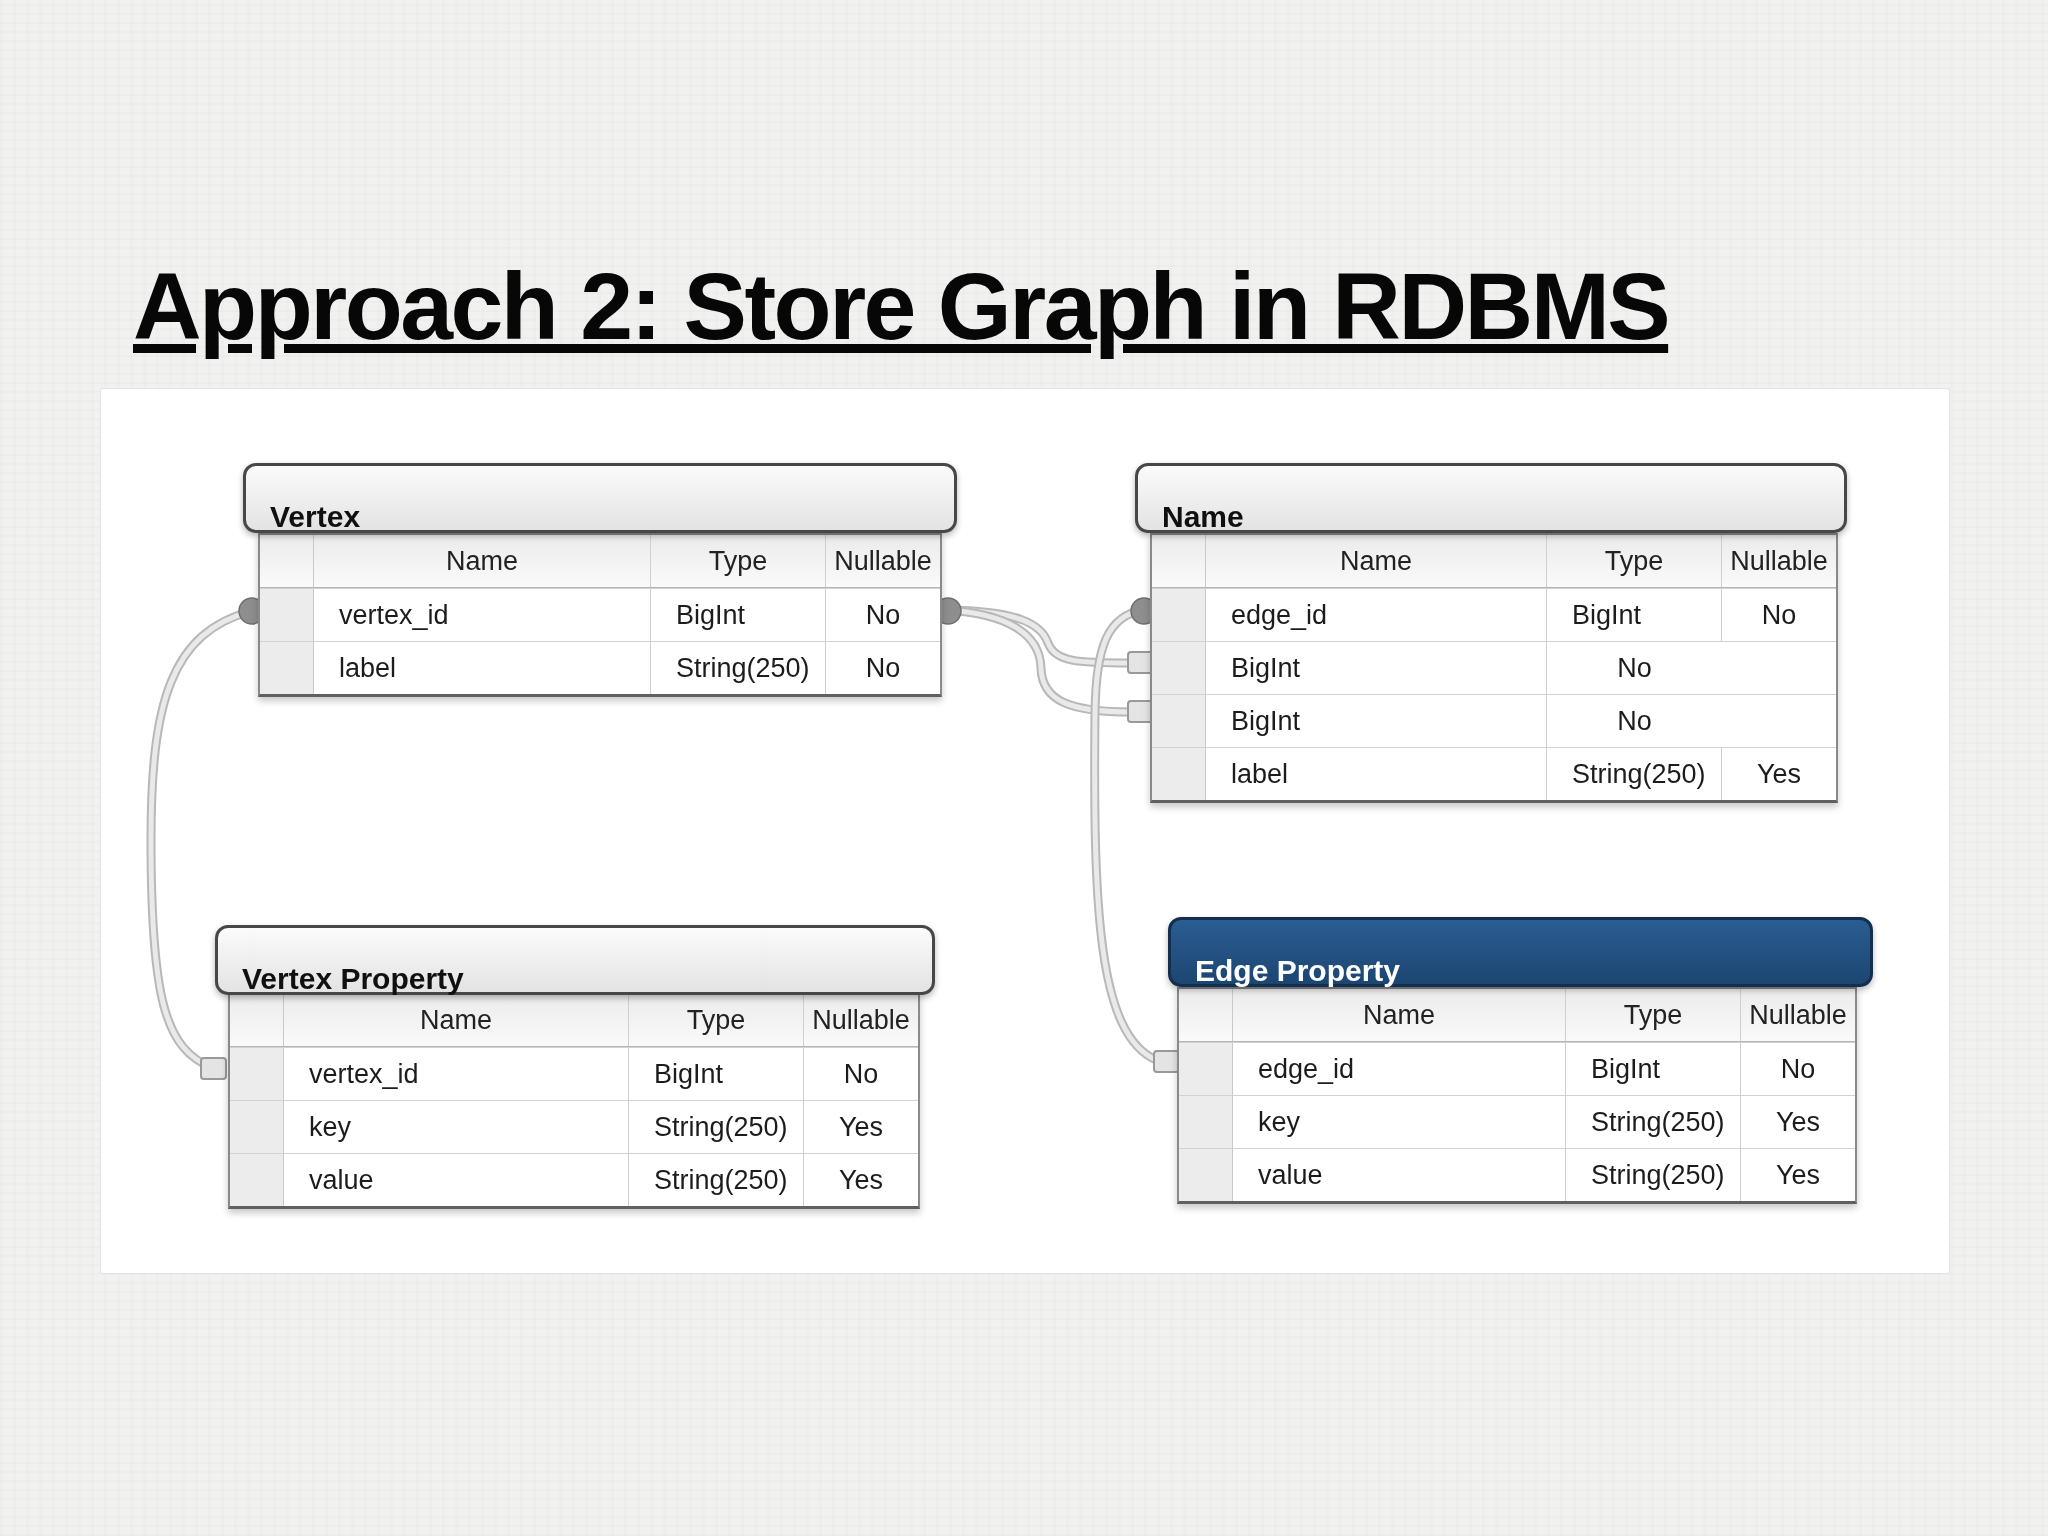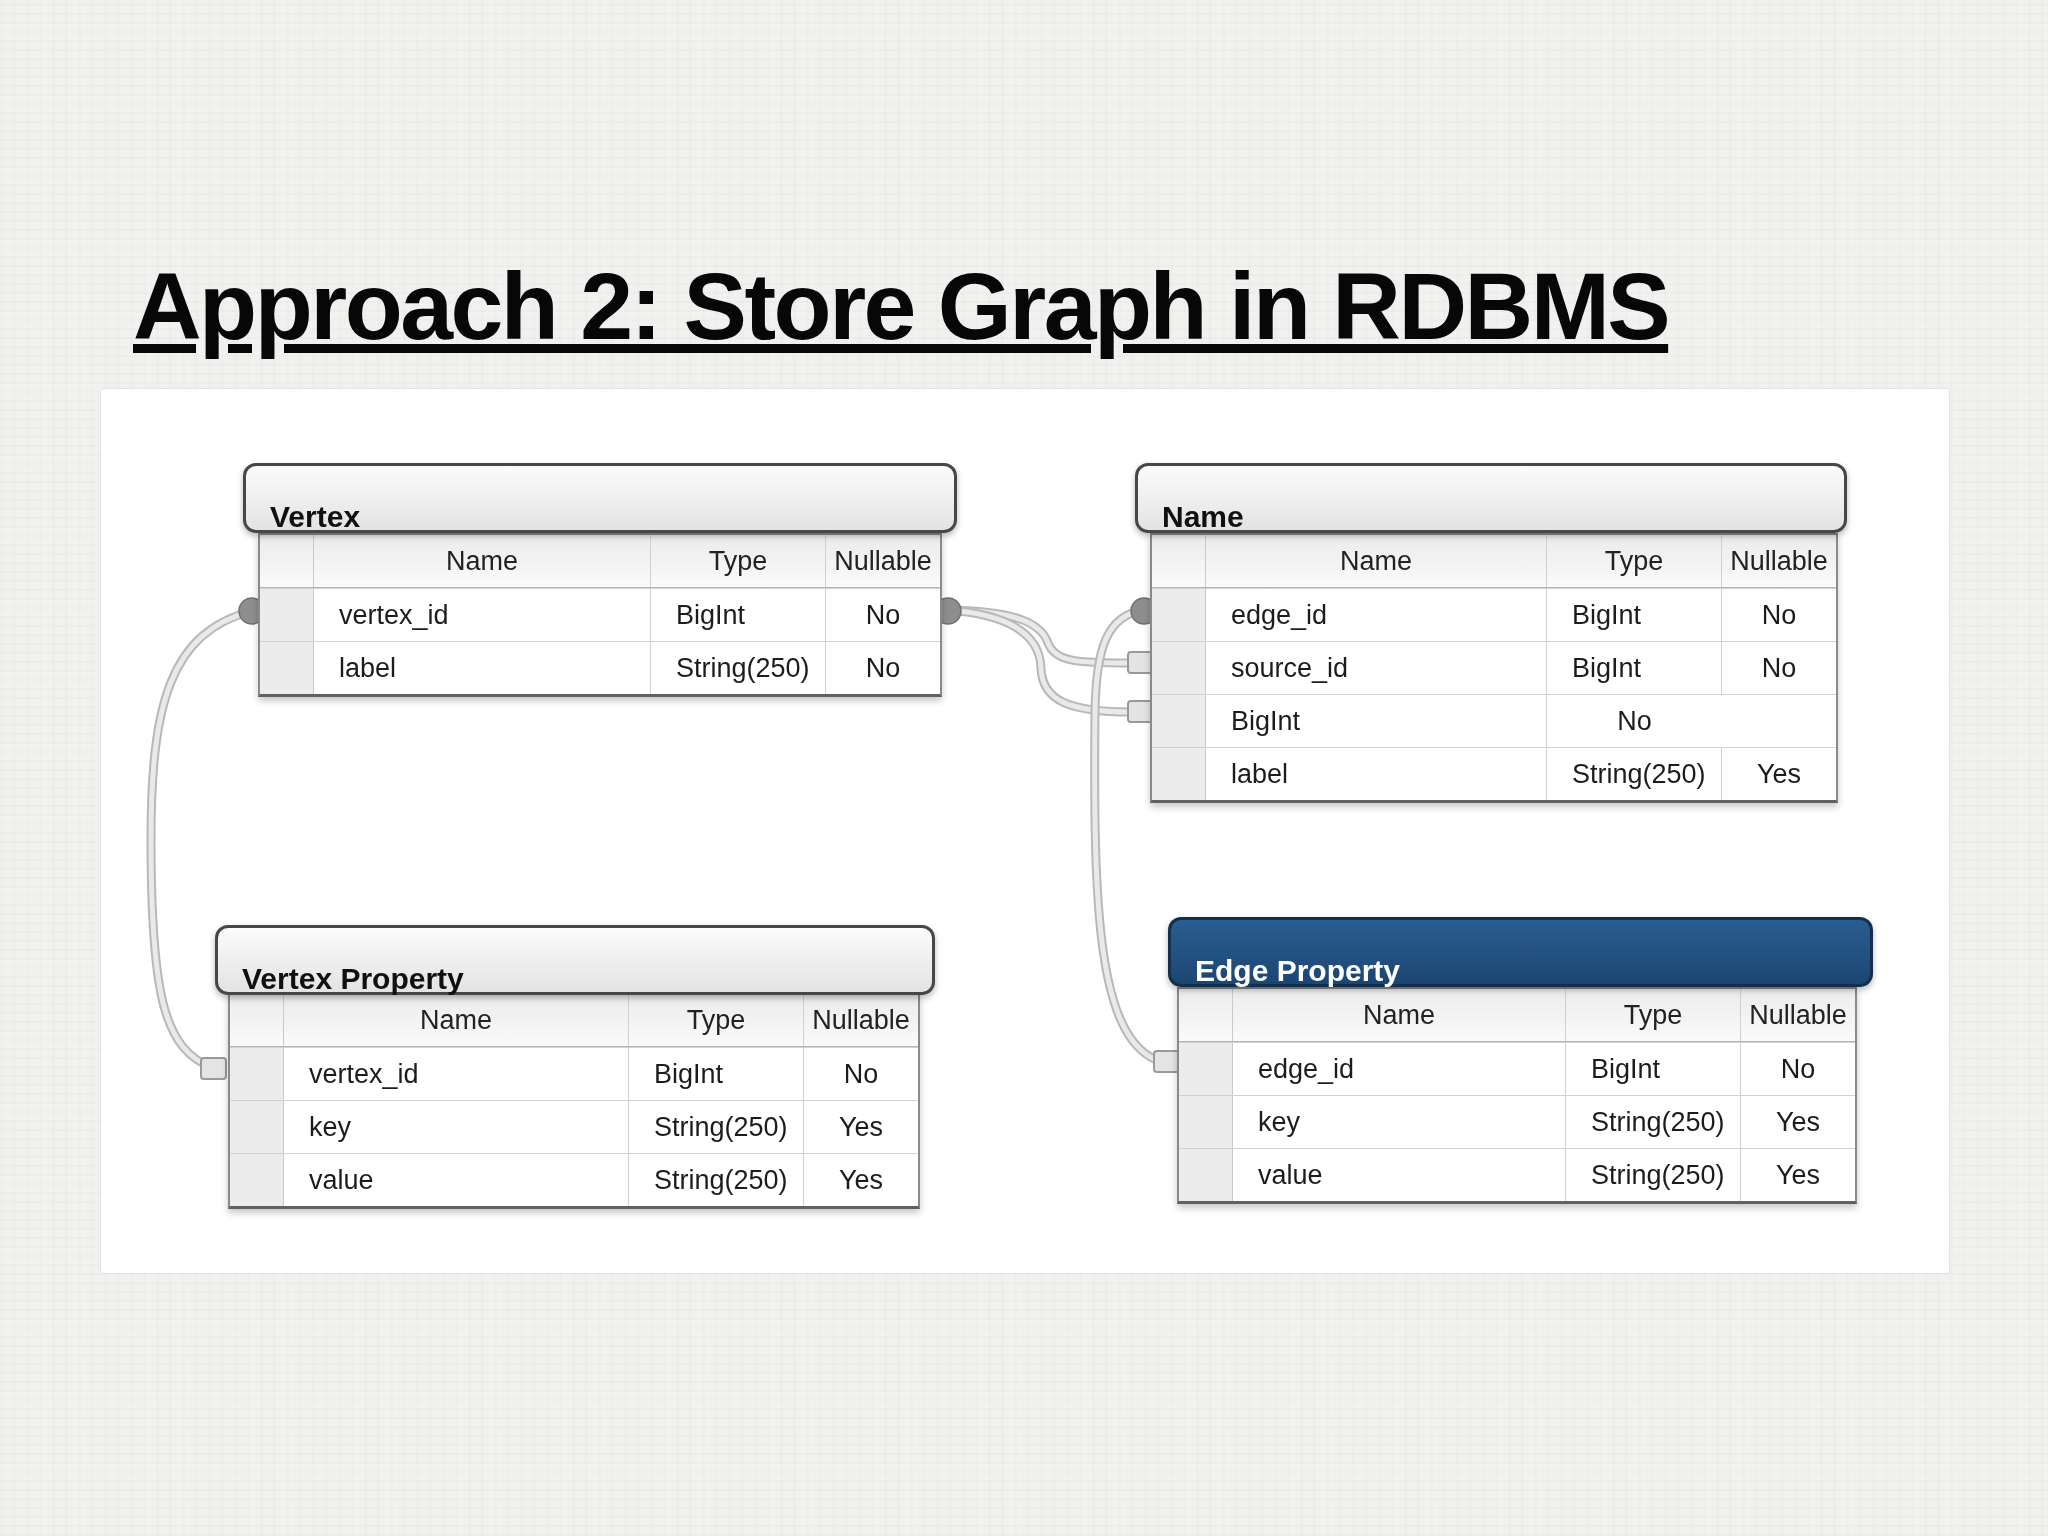--- a/index.html
+++ b/index.html
@@ -144,21 +144,20 @@
           <div class="cell c-null">Nullable</div>
         </div>
         <div class="row">
           <div class="cell c-gutter"></div>
           <div class="cell c-name">edge_id</div>
           <div class="cell c-type">BigInt</div>
           <div class="cell c-null">No</div>
         </div>
         <div class="row">
           <div class="cell c-gutter"></div>
-          <div class="cell c-name">source_id</div>
           <div class="cell c-type">BigInt</div>
           <div class="cell c-null">No</div>
         </div>
         <div class="row">
           <div class="cell c-gutter"></div>
           <div class="cell c-type">BigInt</div>
           <div class="cell c-null">No</div>
         </div>
         <div class="row">
           <div class="cell c-gutter"></div>

